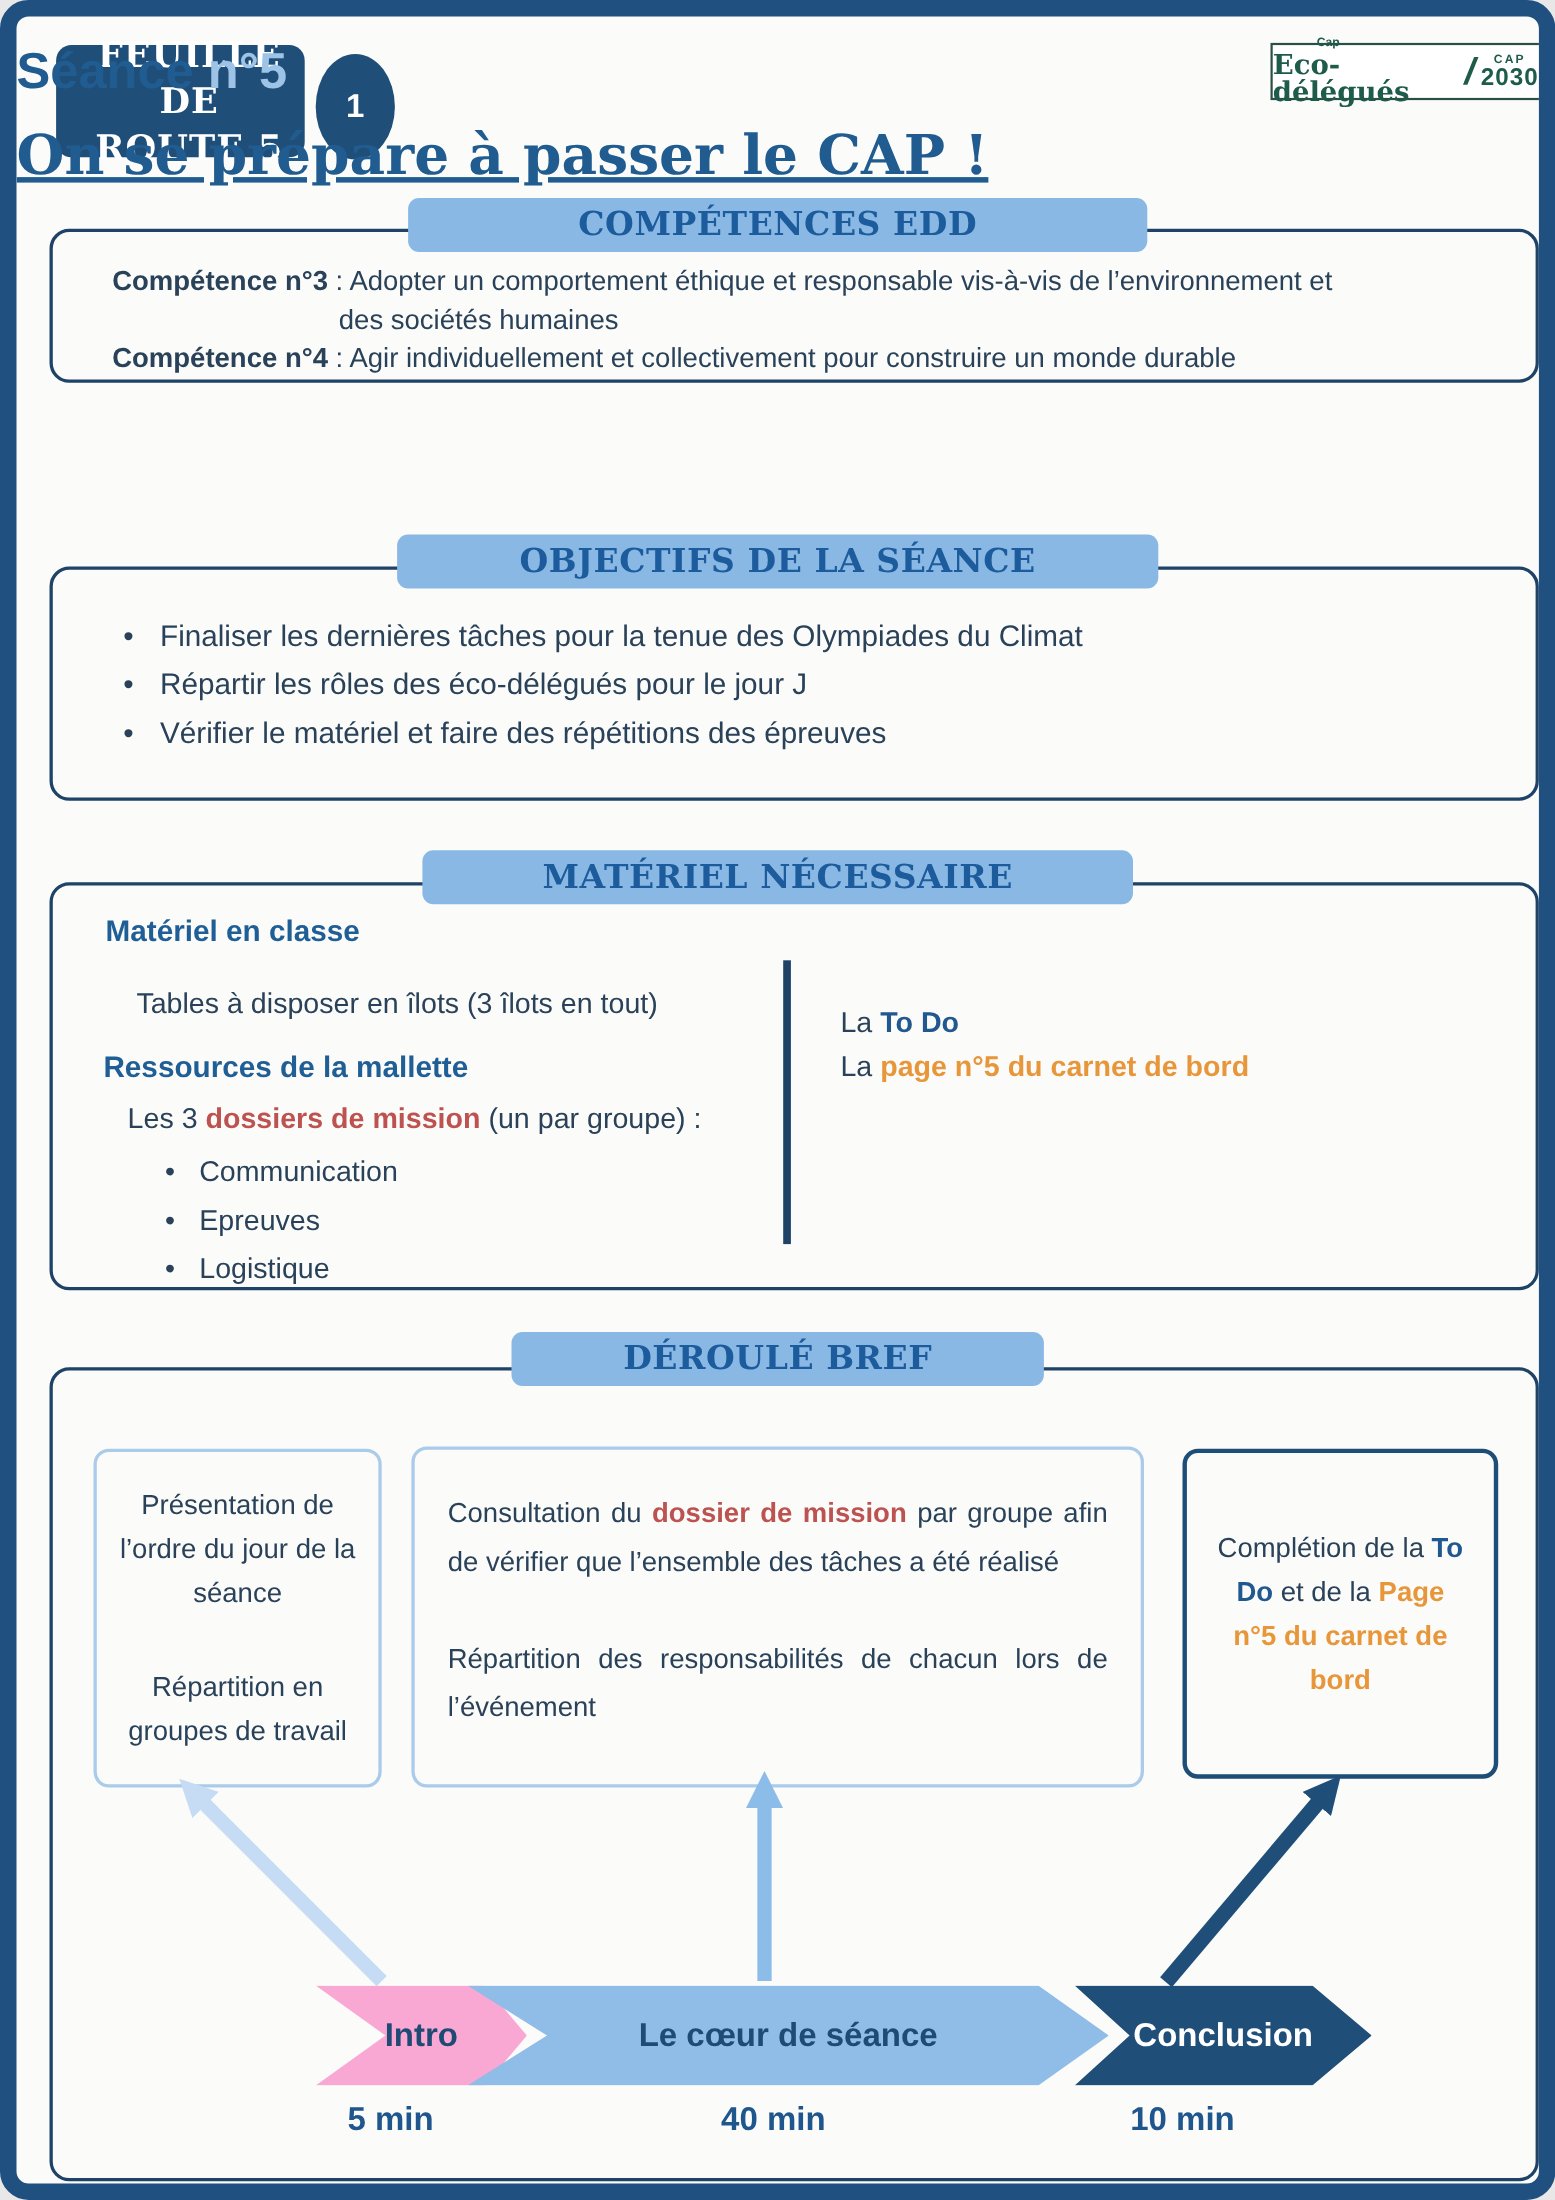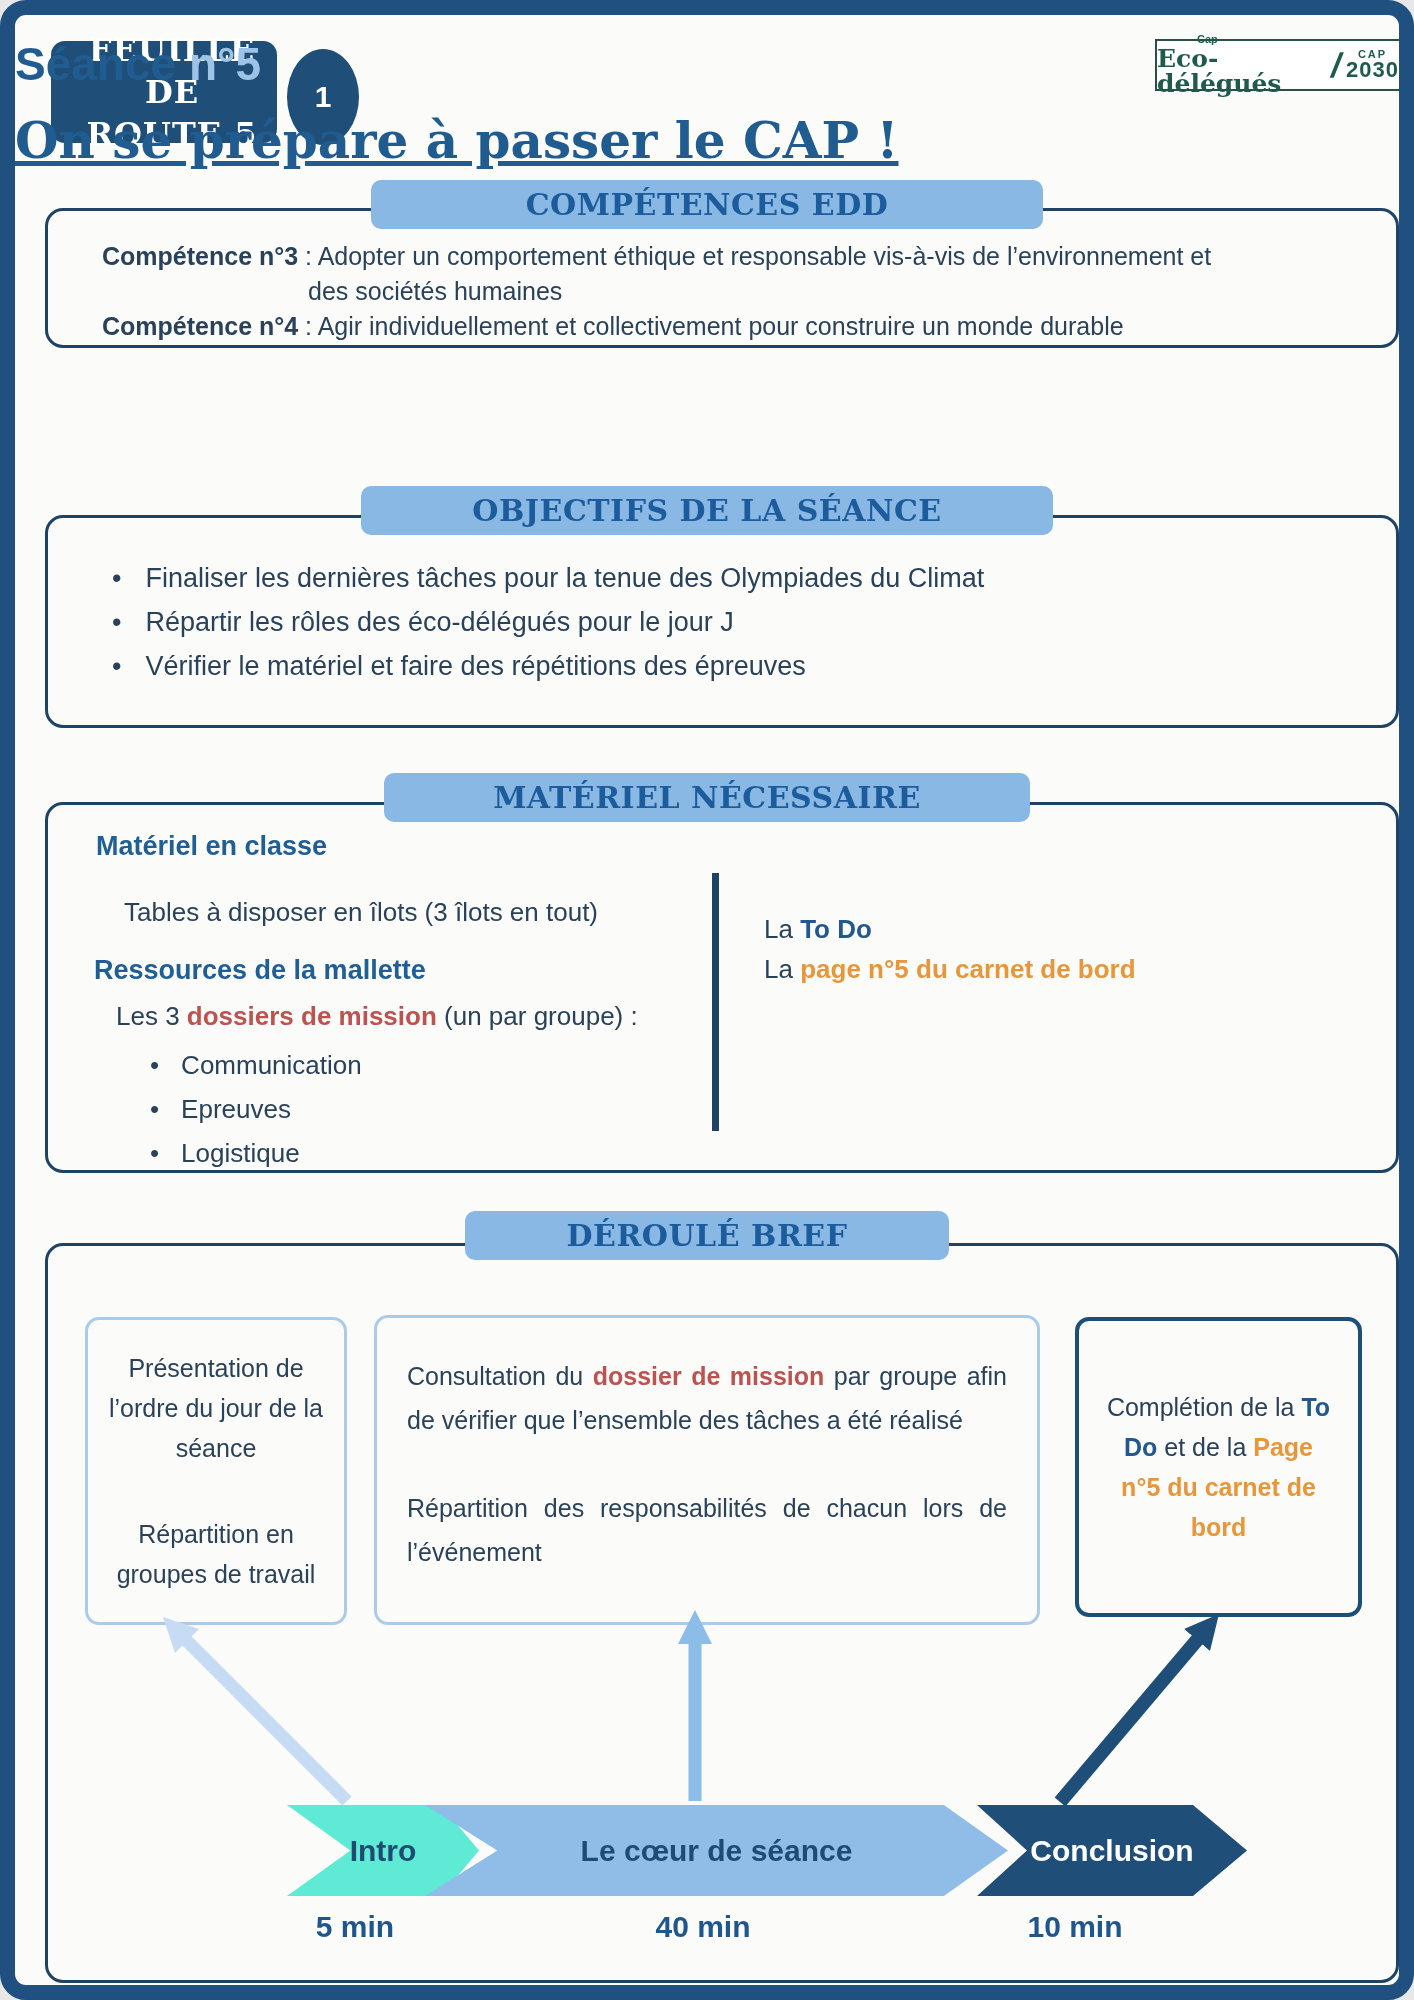--- a/index.html
+++ b/index.html
@@ -118,21 +118,21 @@
 
   
   .flow-svg { position:absolute; left:0; top:0; width:1348px; height:734px; pointer-events:none; }
 
   
   .chv {
     position:absolute; top:559px; height:91px;
     display:flex; align-items:center; justify-content:center;
     font-weight:bold; font-size:30px; color:#1e4a74;
   }
-  #chv1 { left:239px; width:192px; background:#5eead4;
+  #chv1 { left:239px; width:192px; background:#f9a8d4;
     clip-path:polygon(0% 0%, 80% 0%, 100% 50%, 80% 100%, 0% 100%, 33% 50%); }
   #chv2 { left:377px; width:583px; background:#90bde8;
     clip-path:polygon(0% 0%, 89% 0%, 100% 50%, 89% 100%, 0% 100%, 12.4% 50%); }
   #chv3 { left:929px; width:270px; background:#1f4e79; color:#ffffff;
     clip-path:polygon(0% 0%, 80% 0%, 100% 50%, 80% 100%, 0% 100%, 18.5% 50%); }
 
   .duration {
     position:absolute; top:664px; transform:translateX(-50%);
     font-weight:bold; font-size:30px; color:#1e568d;
   }

